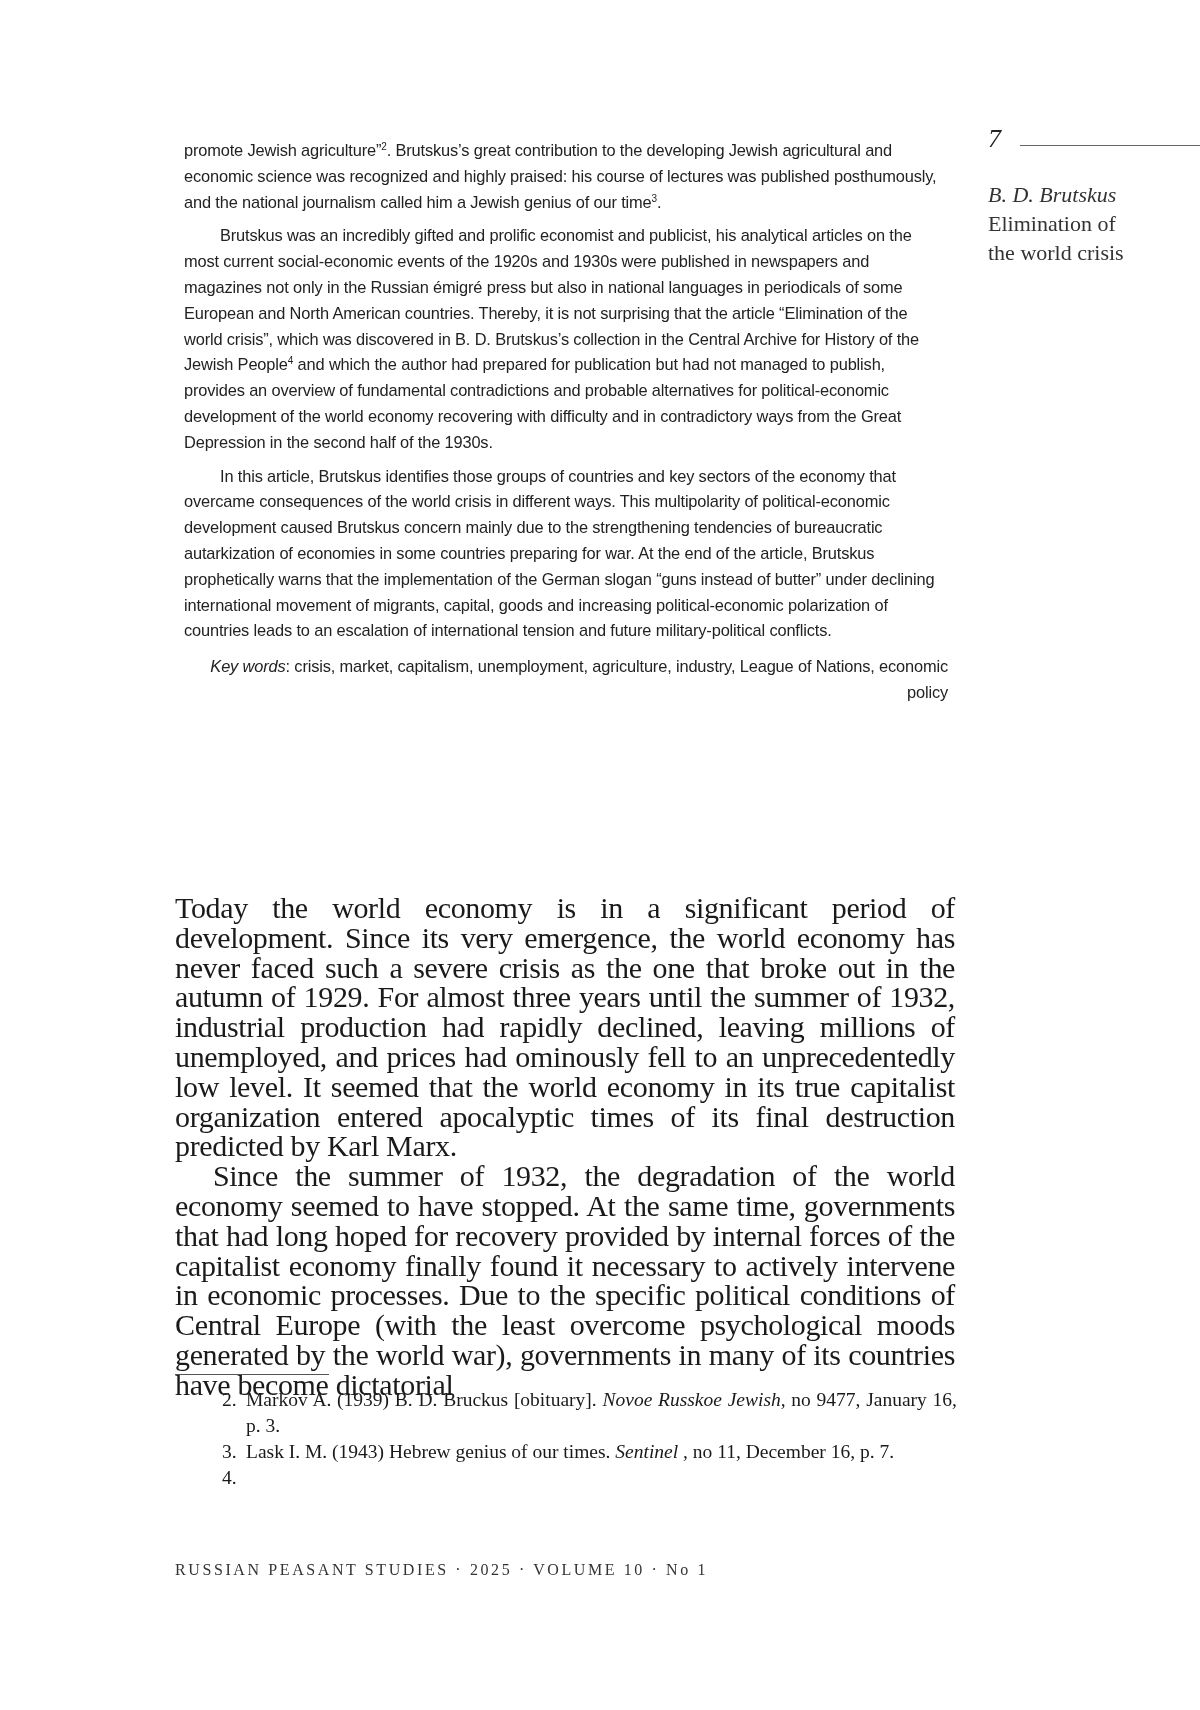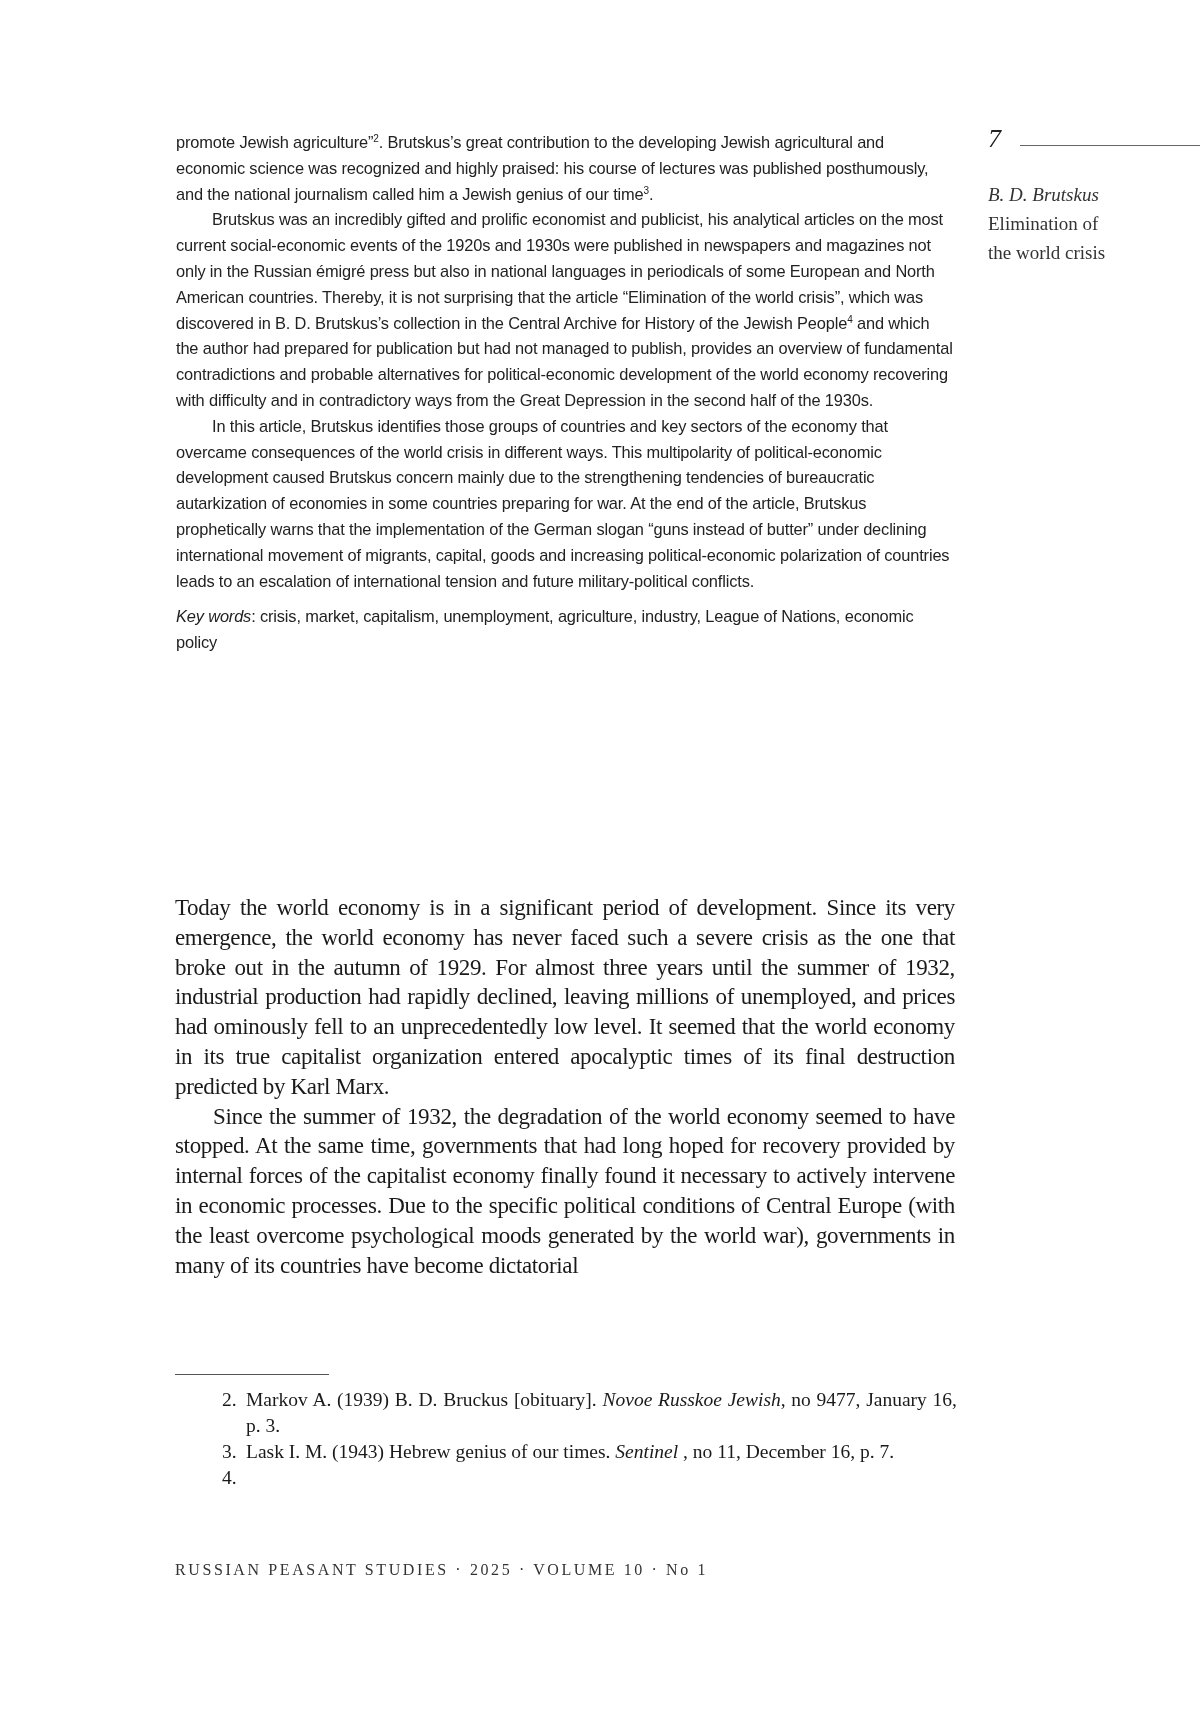--- a/index.html
+++ b/index.html
@@ -1,33 +1,33 @@
 <!DOCTYPE html>
 <html><head>
 <meta charset="utf-8">
 <style>
   html, body { margin: 0; padding: 0; background: #ffffff; }
   body { width: 1200px; height: 1710px; position: relative; overflow: hidden; color: #1e1e1e; }
   .sans { font-family: "Liberation Sans", sans-serif; font-stretch: condensed; }
   .serif { font-family: "Liberation Serif", serif; }
 
   #abstract { position: absolute; left: 176px; top: 130px; width: 780px; font-size: 16.4px; line-height: 25.8px; color: #222; letter-spacing: -0.15px; }
-  #abstract p { margin: 0; }
+  #abstract p { margin: 8px; }
   #abstract p.indent { text-indent: 36px; }
   #abstract sup { font-size: 10px; vertical-align: 6px; line-height: 0; }
-  .keywords { margin-top: 10px !important; }
+  .keywords { margin-top: 10px !important; text-align: right; }
   .edn { margin-top: 12px !important; }
 
   #margin { position: absolute; left: 988px; top: 124px; width: 212px; }
   .page-num { font-family: "Liberation Serif", serif; font-style: italic; font-size: 26px; color: #222; display: inline-block; }
   .page-rule { position: absolute; left: 32px; top: 21px; width: 180px; border-top: 1px solid #666; }
-  .runner { margin-top: 26px; font-family: "Liberation Serif", serif; font-size: 19px; line-height: 29px; color: #333; }
+  .runner { margin-top: 26px; font-family: "Liberation Serif", serif; font-size: 22px; line-height: 29px; color: #333; }
   .runner .author { font-style: italic; }
 
-  #body-text { position: absolute; left: 175px; top: 893px; width: 780px; font-size: 23px; line-height: 29.8px; color: #1a1a1a; text-align: justify; letter-spacing: -0.35px; }
+  #body-text { position: absolute; left: 175px; top: 893px; width: 780px; font-size: 30px; line-height: 29.8px; color: #1a1a1a; text-align: justify; letter-spacing: -0.35px; }
   #body-text p { margin: 0; }
   #body-text p.indent { text-indent: 38px; }
 
   .fn-rule { position: absolute; left: 175px; top: 1374px; width: 154px; border-top: 1px solid #555; }
   #footnotes { position: absolute; left: 222px; top: 1387px; width: 735px; font-size: 19.5px; line-height: 26px; color: #1a1a1a; }
   .fn { position: relative; padding-left: 24px; margin: 0 0 0 0; text-align: justify; }
   .fn .num { position: absolute; left: 0; top: 0; }
   .fn i { font-style: italic; }
 
   #footer { position: absolute; left: 175px; top: 1561px; font-family: "Liberation Serif", serif; font-size: 16px; letter-spacing: 2.6px; color: #333; }

